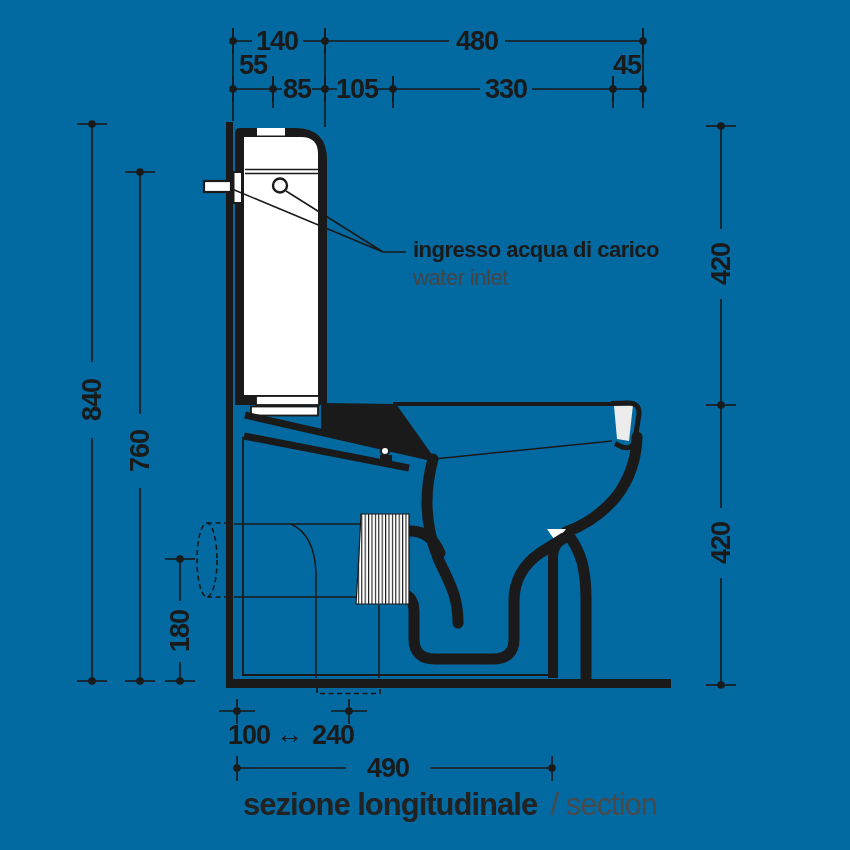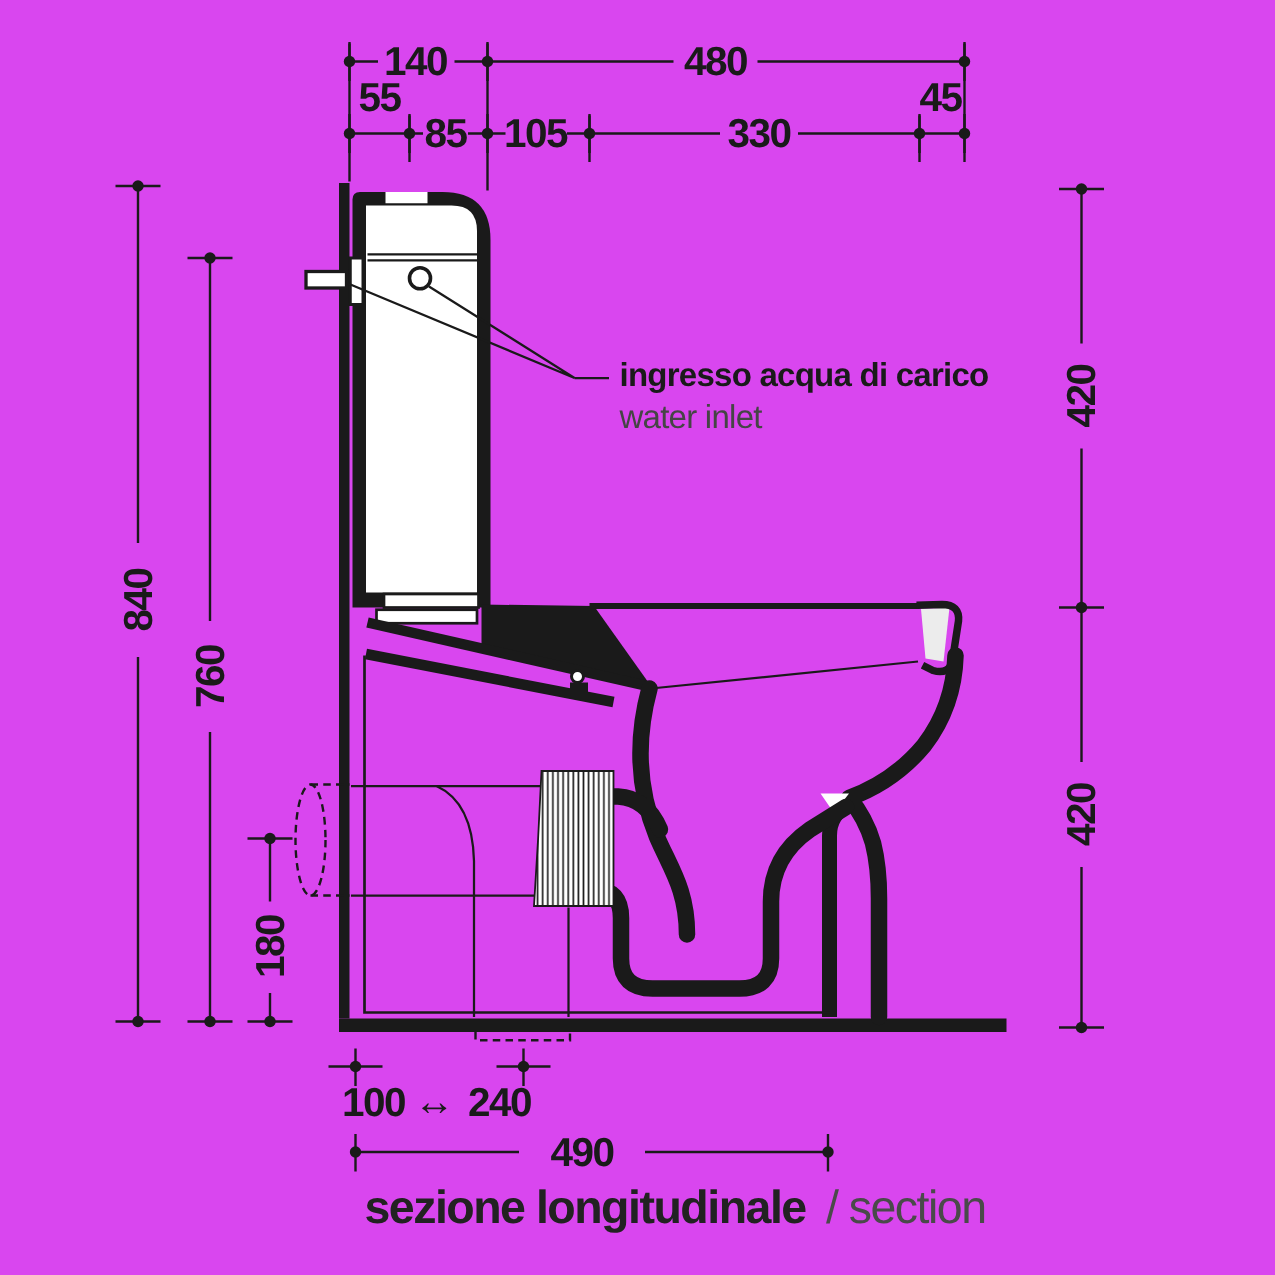--- a/index.html
+++ b/index.html
@@ -1,16 +1,16 @@
 <!DOCTYPE html>
 <html><head>
 <meta charset="utf-8">
 <style>
   html,body{margin:0;padding:0;background:#ffffff;}
-  .stage{width:850px;height:850px;background:#d946ef;position:relative;font-family:"Liberation Sans","DejaVu Sans",sans-serif;}
+  .stage{width:850px;height:850px;background:#0369a1;position:relative;font-family:"Liberation Sans","DejaVu Sans",sans-serif;}
   svg{display:block;}
   .fillink{fill:#1a1a1a;}
   .nofill{fill:none;}
   .white{fill:#ffffff;}
   .thin{stroke:#1a1a1a;stroke-width:1.5;fill:none;}
   .thin2{stroke:#1a1a1a;stroke-width:1.8;fill:none;}
   .dimline{stroke:#1a1a1a;stroke-width:1.6;fill:none;}
   .thick7{stroke:#1a1a1a;stroke-width:7;fill:none;}
   .thick11{stroke:#1a1a1a;stroke-width:11;fill:none;stroke-linecap:round;stroke-linejoin:round;}
   .thick10{stroke:#1a1a1a;stroke-width:10;fill:none;stroke-linecap:butt;}

